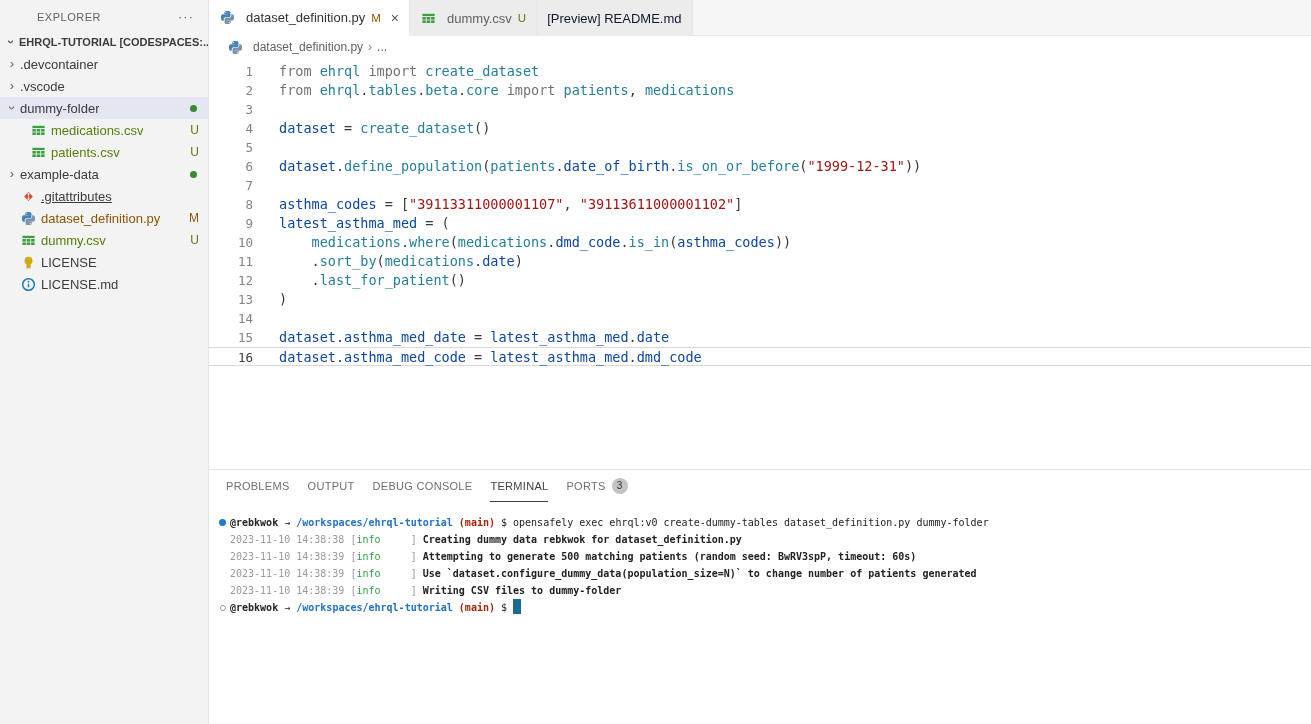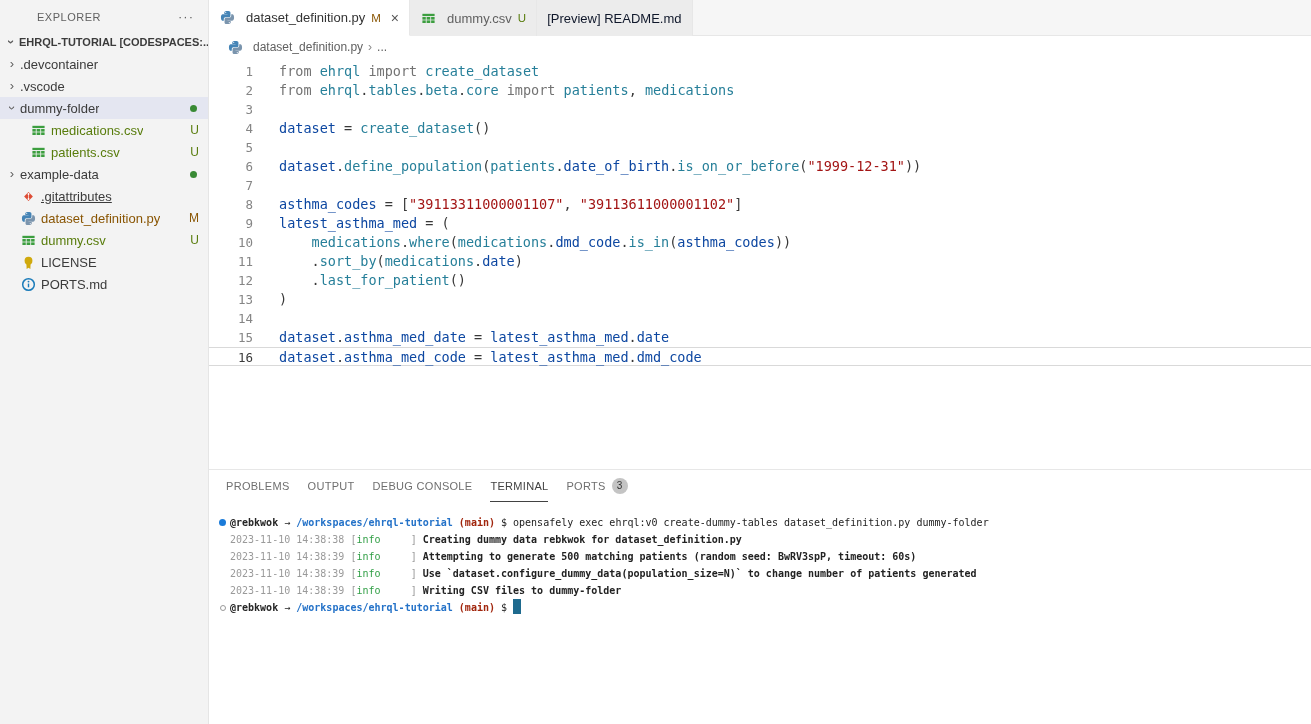--- a/index.html
+++ b/index.html
@@ -245,21 +245,21 @@
         </div>
         <div class="tree-row" style="padding-left: 4px;">
           <span class="tree-spacer"></span>
           <span class="ficon">
             <svg width="15" height="15" viewBox="0 0 16 16">
               <circle cx="8" cy="8" r="6.2" fill="none" stroke="#1a7bb9" stroke-width="1.6"></circle>
               <rect x="7.25" y="7" width="1.5" height="4" fill="#1a7bb9"></rect>
               <circle cx="8" cy="4.9" r="1" fill="#1a7bb9"></circle>
             </svg>
           </span>
-          <span class="tree-label">PORTS.md</span>
+          <span class="tree-label">LICENSE.md</span>
         </div>
       </div>
   </div>
 
   <div id="main">
 
     <div id="tabbar">
         <div class="tab active">
           <span class="ficon">
             <svg width="15" height="15" viewBox="0 0 32 32">

